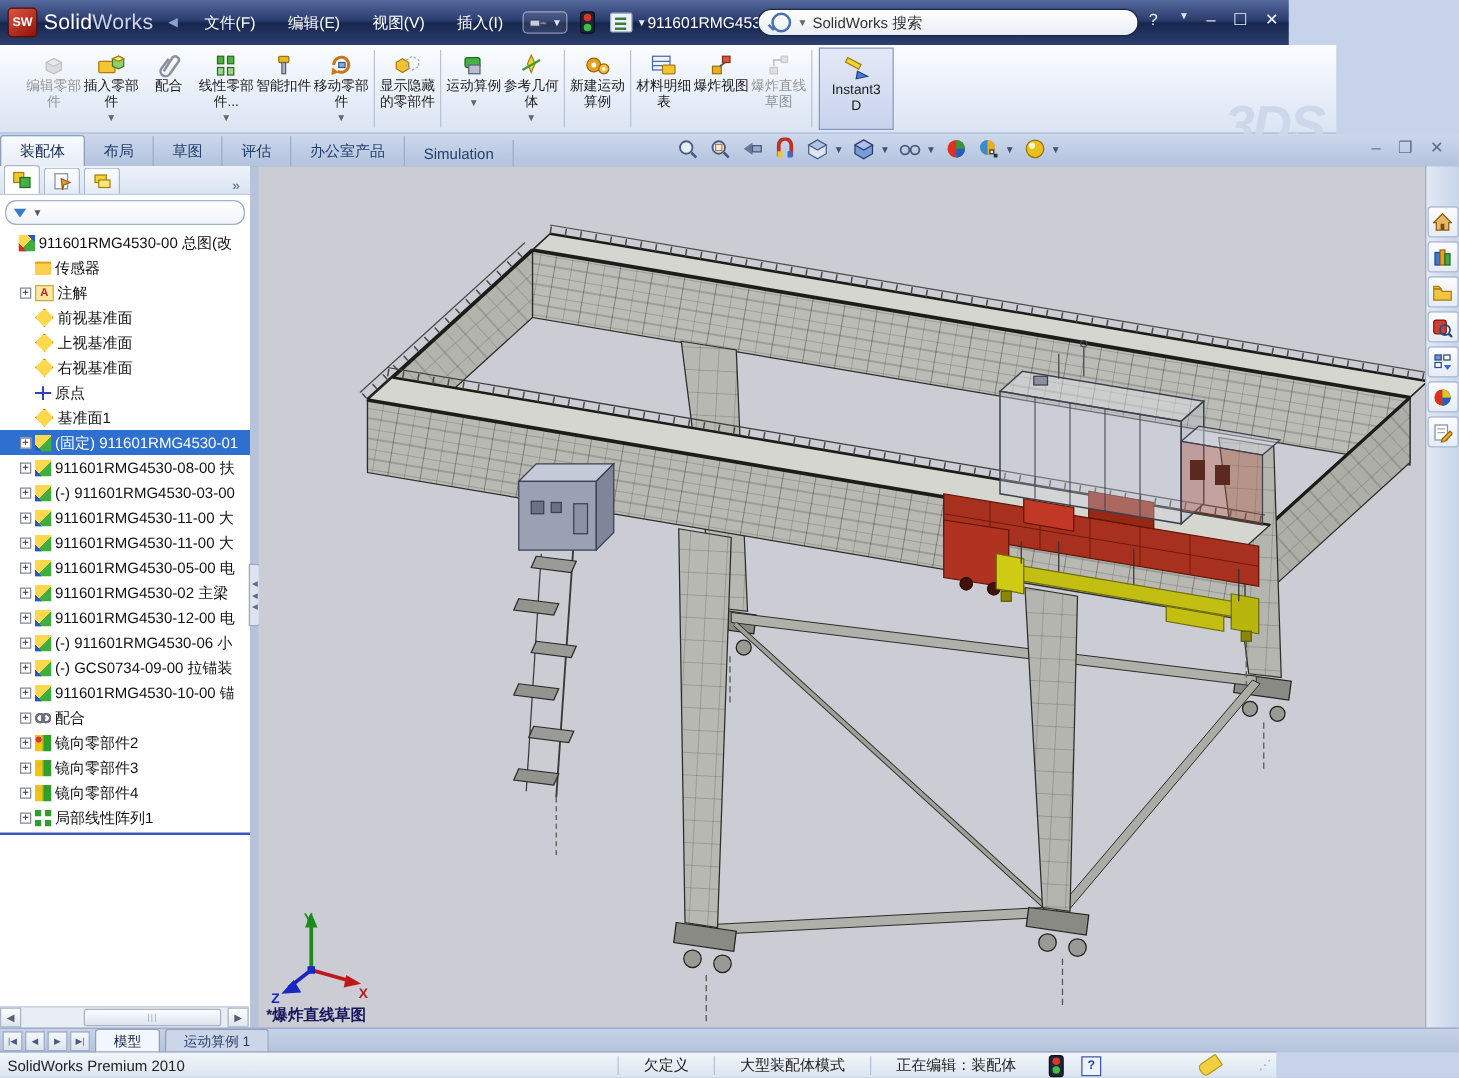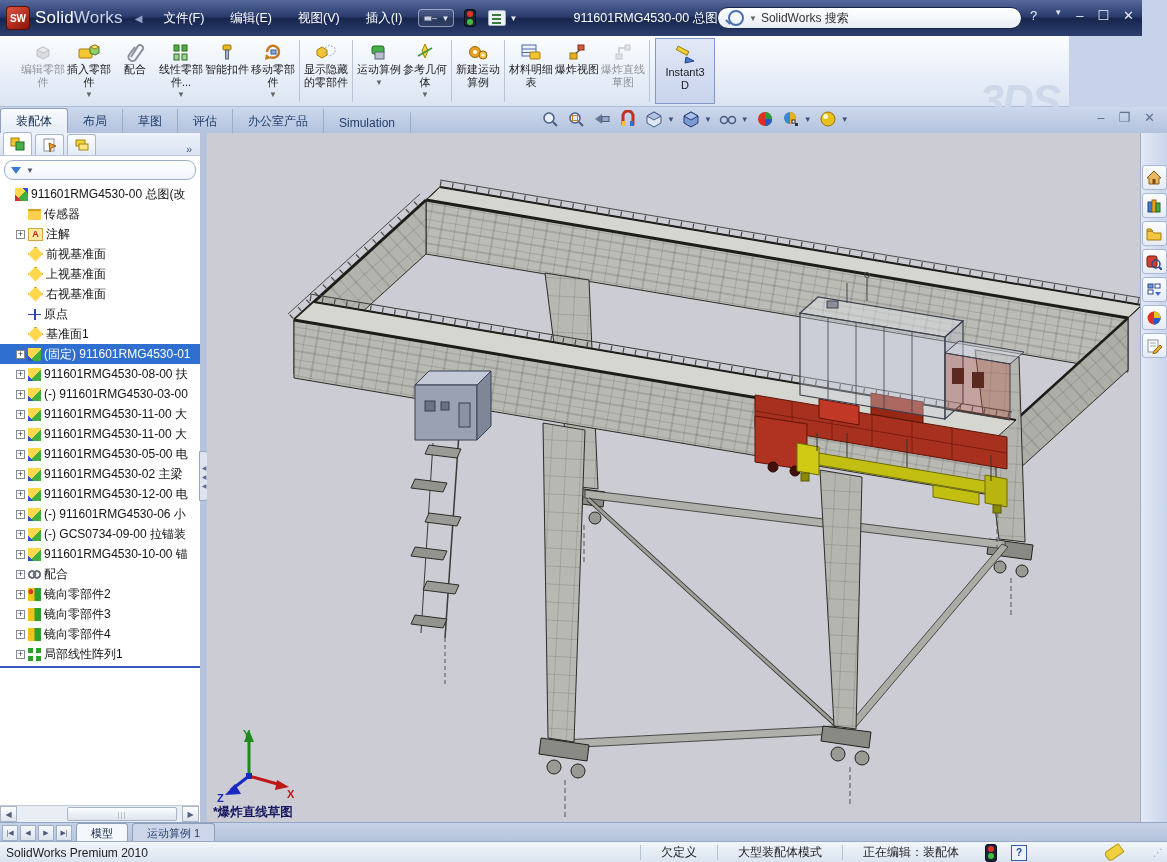--- a/index.html
+++ b/index.html
@@ -1,21 +1,21 @@
 <!DOCTYPE html>
 <html><head>
 <meta charset="utf-8">
 <style>
   html,body{margin:0;padding:0}
   body{width:1167px;height:862px;position:relative;overflow:hidden;
        font-family:"Liberation Sans","DejaVu Sans",sans-serif;background:#c6d3ea;
        -webkit-font-smoothing:antialiased}
   .abs{position:absolute}
   
-  #titlebar{left:0;top:0;width:1142px;height:36px;
+  #titlebar{left:0;top:0;width:1031px;height:36px;
     background:linear-gradient(180deg,#56699c 0%,#2b3c6e 45%,#17264e 52%,#2e3f70 100%);
     color:#fff;display:flex;align-items:center}
   #logo-badge{width:22px;height:22px;margin:0 5px 0 6px;border-radius:4px;
     background:linear-gradient(145deg,#e05540,#8c1208);border:1px solid #5c0d04;
     color:#fff;font-weight:bold;font-size:10px;display:flex;align-items:center;justify-content:center}
   #logo-text{font-size:17px;letter-spacing:.2px}
   #logo-text b{font-weight:normal}
   #logo-text span{color:#c9d2e6;font-weight:normal}
   .menu-sep{color:#8ea0c8;margin:0 8px 0 12px;font-size:10px}
   .menu-item{font-size:12.5px;margin:0 13px;cursor:default;white-space:nowrap}
@@ -132,21 +132,21 @@
     background:linear-gradient(#fbfcfe,#e6ecf6);display:flex;align-items:center;justify-content:center}
   
   #bottom-tabs{left:0;top:822px;width:1167px;height:19px;background:linear-gradient(#c6d2e7,#b4c3dd);
     display:flex;align-items:center;border-top:1px solid #93a5c2;font-size:11px;color:#26406c}
   .nav-btn{width:14px;height:14px;border:1px solid #9fafc8;background:linear-gradient(#f6f8fb,#dde4ee);
     margin-left:2px;font-size:7px;color:#4a5c7e;display:flex;align-items:center;justify-content:center}
   .btab{padding:2px 14px;border:1px solid #8fa0bf;border-bottom:none;margin-left:4px;background:#ccd6e8;
     border-radius:3px 3px 0 0;white-space:nowrap}
   .btab.active{background:#f4f7fb;color:#0e2348}
   
-  #statusbar{left:0;top:841px;width:1167px;height:21px;
+  #statusbar{left:0;top:841px;width:1021px;height:21px;
     background:linear-gradient(#f2f6fa,#d9e3f0);border-top:1px solid #9aa9c2;display:flex;align-items:center;
     font-size:12px;color:#222}
   #status-left{margin-left:6px}
   #status-right{margin-left:auto;display:flex;align-items:center;height:100%}
   .scell{padding:0 20px;border-left:1px solid #b8c3d4;height:70%;display:flex;align-items:center;white-space:nowrap}
   #help-badge{width:14px;height:14px;border:1px solid #3a5aa8;background:#eef3fb;color:#2448a0;font-size:10px;
     font-weight:bold;display:flex;align-items:center;justify-content:center;margin:0 8px}
   #tag-icon{width:16px;height:9px;background:#f0d040;border:1px solid #b89a18;border-radius:4px 1px 1px 4px;
     transform:rotate(-35deg);margin:0 30px 0 70px}
   #grip{margin-right:3px;color:#9aa6ba;font-size:10px;letter-spacing:1px}

